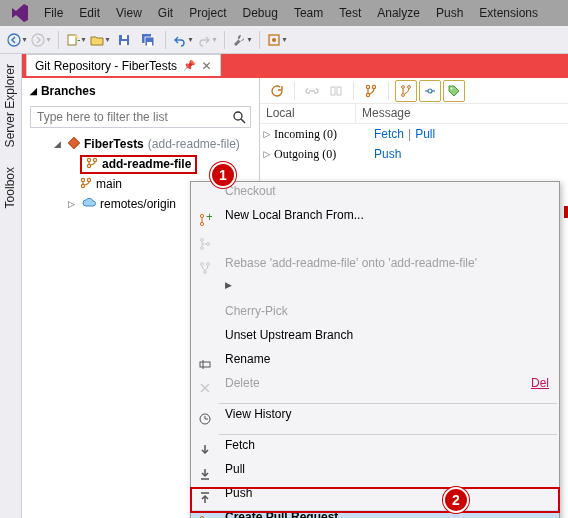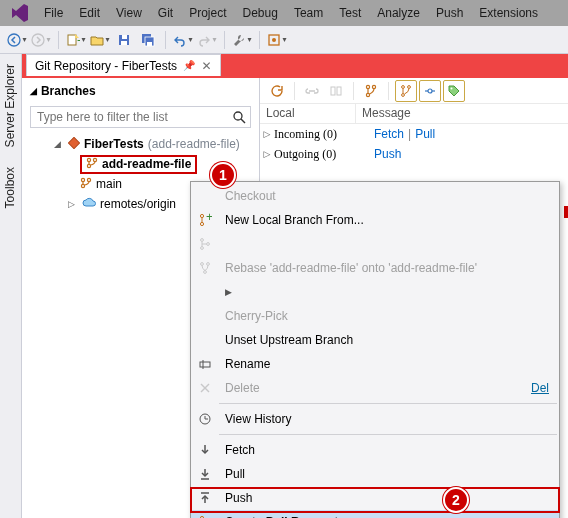--- a/index.html
+++ b/index.html
@@ -55,25 +55,25 @@
 .rp-col.graph { width: 96px; border-right: 1px solid #eaeaea; }
 .rp-row { display: flex; align-items: center; height: 20px; }
 .rp-row .expander { width: 14px; text-align: center; color: #606060; font-size: 9px; }
 .rp-label { width: 100px; padding-left: 0; font-family: Liberation Serif, serif; }
 .rp-links { color: #0066cc; }
 .rp-links .sep { color: #888; margin: 0 4px; }
 .rp-link { cursor: pointer; }
 
 
 .ctx-menu { position: absolute; left: 190px; top: 181px; width: 370px; background: #f4f4f6; border: 1px solid #9a9a9a; box-shadow: 2px 2px 6px rgba(0,0,0,.25); z-index: 30; padding: 2px 0; }
-.ctx-menu .item { display: flex; align-items: center; height: 24px; padding: 0 10px 0 2px; gap: 8px; }
+.ctx-menu .item { display: flex; height: 24px; padding: 0 10px 0 2px; gap: 8px; }
 .ctx-menu .item .ico { width: 24px; display: flex; align-items: center; justify-content: center; }
 .ctx-menu .item .ico svg { width: 14px; height: 14px; }
 .ctx-menu .item .lbl { flex: 1; white-space: nowrap; overflow: hidden; text-overflow: ellipsis; }
-.ctx-menu .item .shortcut { color: #0369a1; text-decoration: underline; }
+.ctx-menu .item .shortcut { color: #be185d; text-decoration: underline; }
 .ctx-menu .item.disabled { color: #a0a0a0; }
 .ctx-menu .item.disabled svg { opacity: .4; }
 .ctx-menu .msep { height: 1px; background: #d0d0d4; margin: 3px 2px 3px 28px; }
 .ctx-menu .item.highlight { background: #c9def5; }
 .ctx-menu .item .sub { font-size: 9px; color: #555; }
 .highlight-box { position: absolute; border: 2px solid #cc0000; pointer-events: none; z-index: 40; }
 
 .red-edge { position: absolute; right: 0; top: 206px; width: 4px; height: 12px; background: #cc0000; z-index: 5; }
 </style>
 </head>

